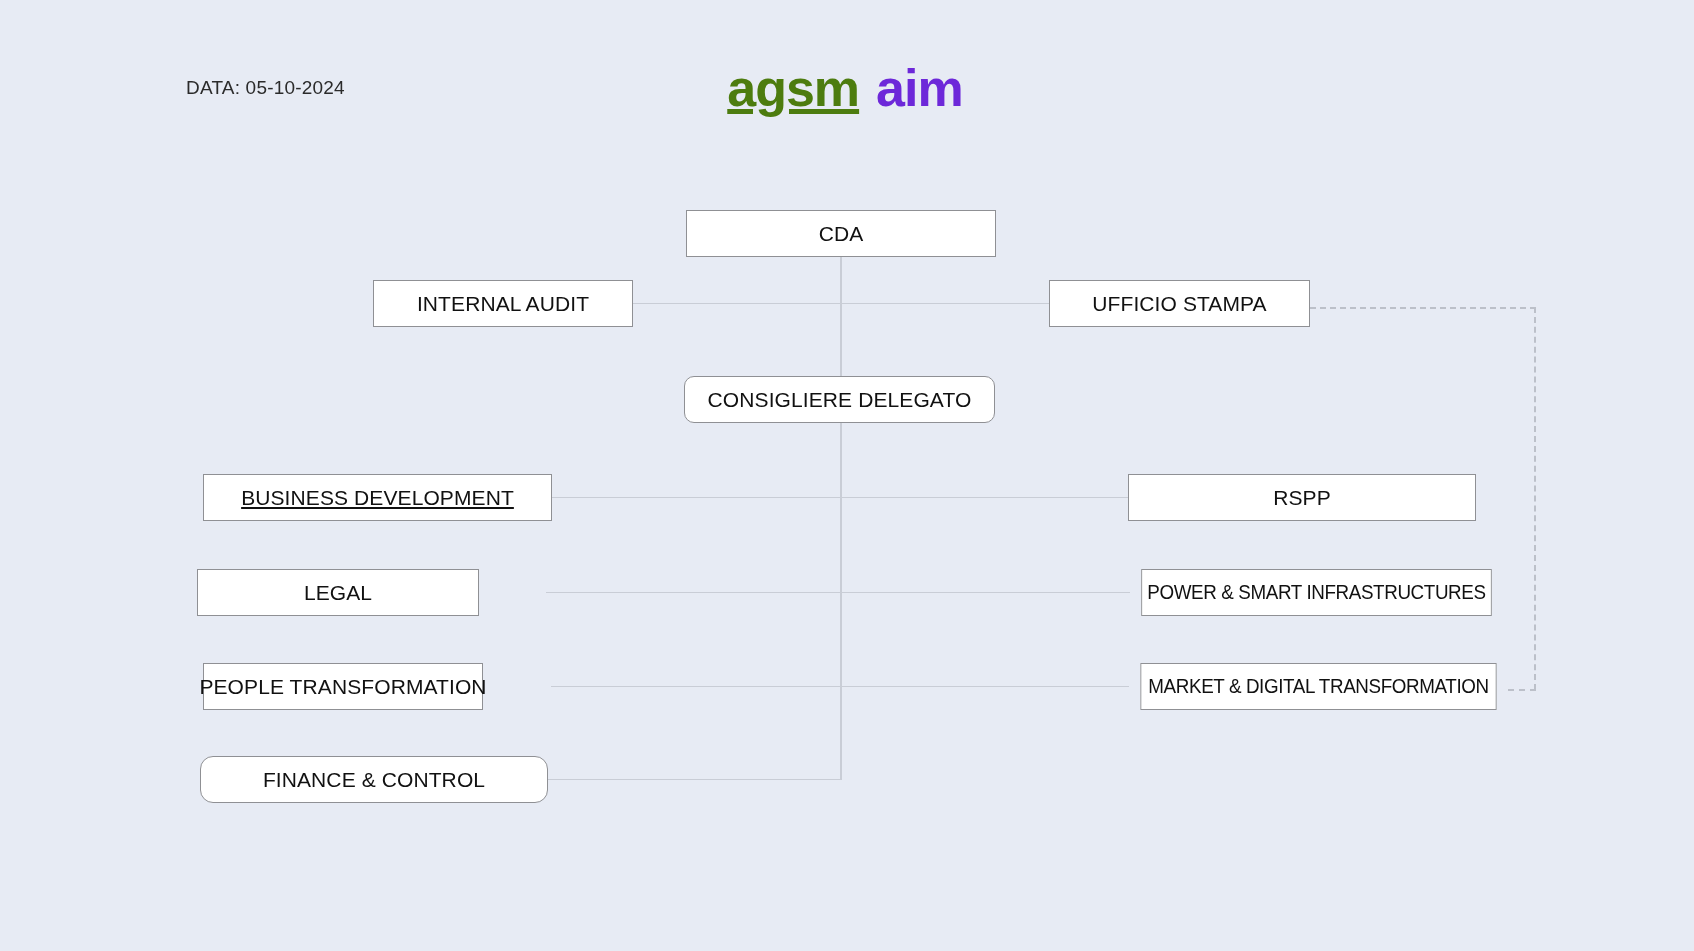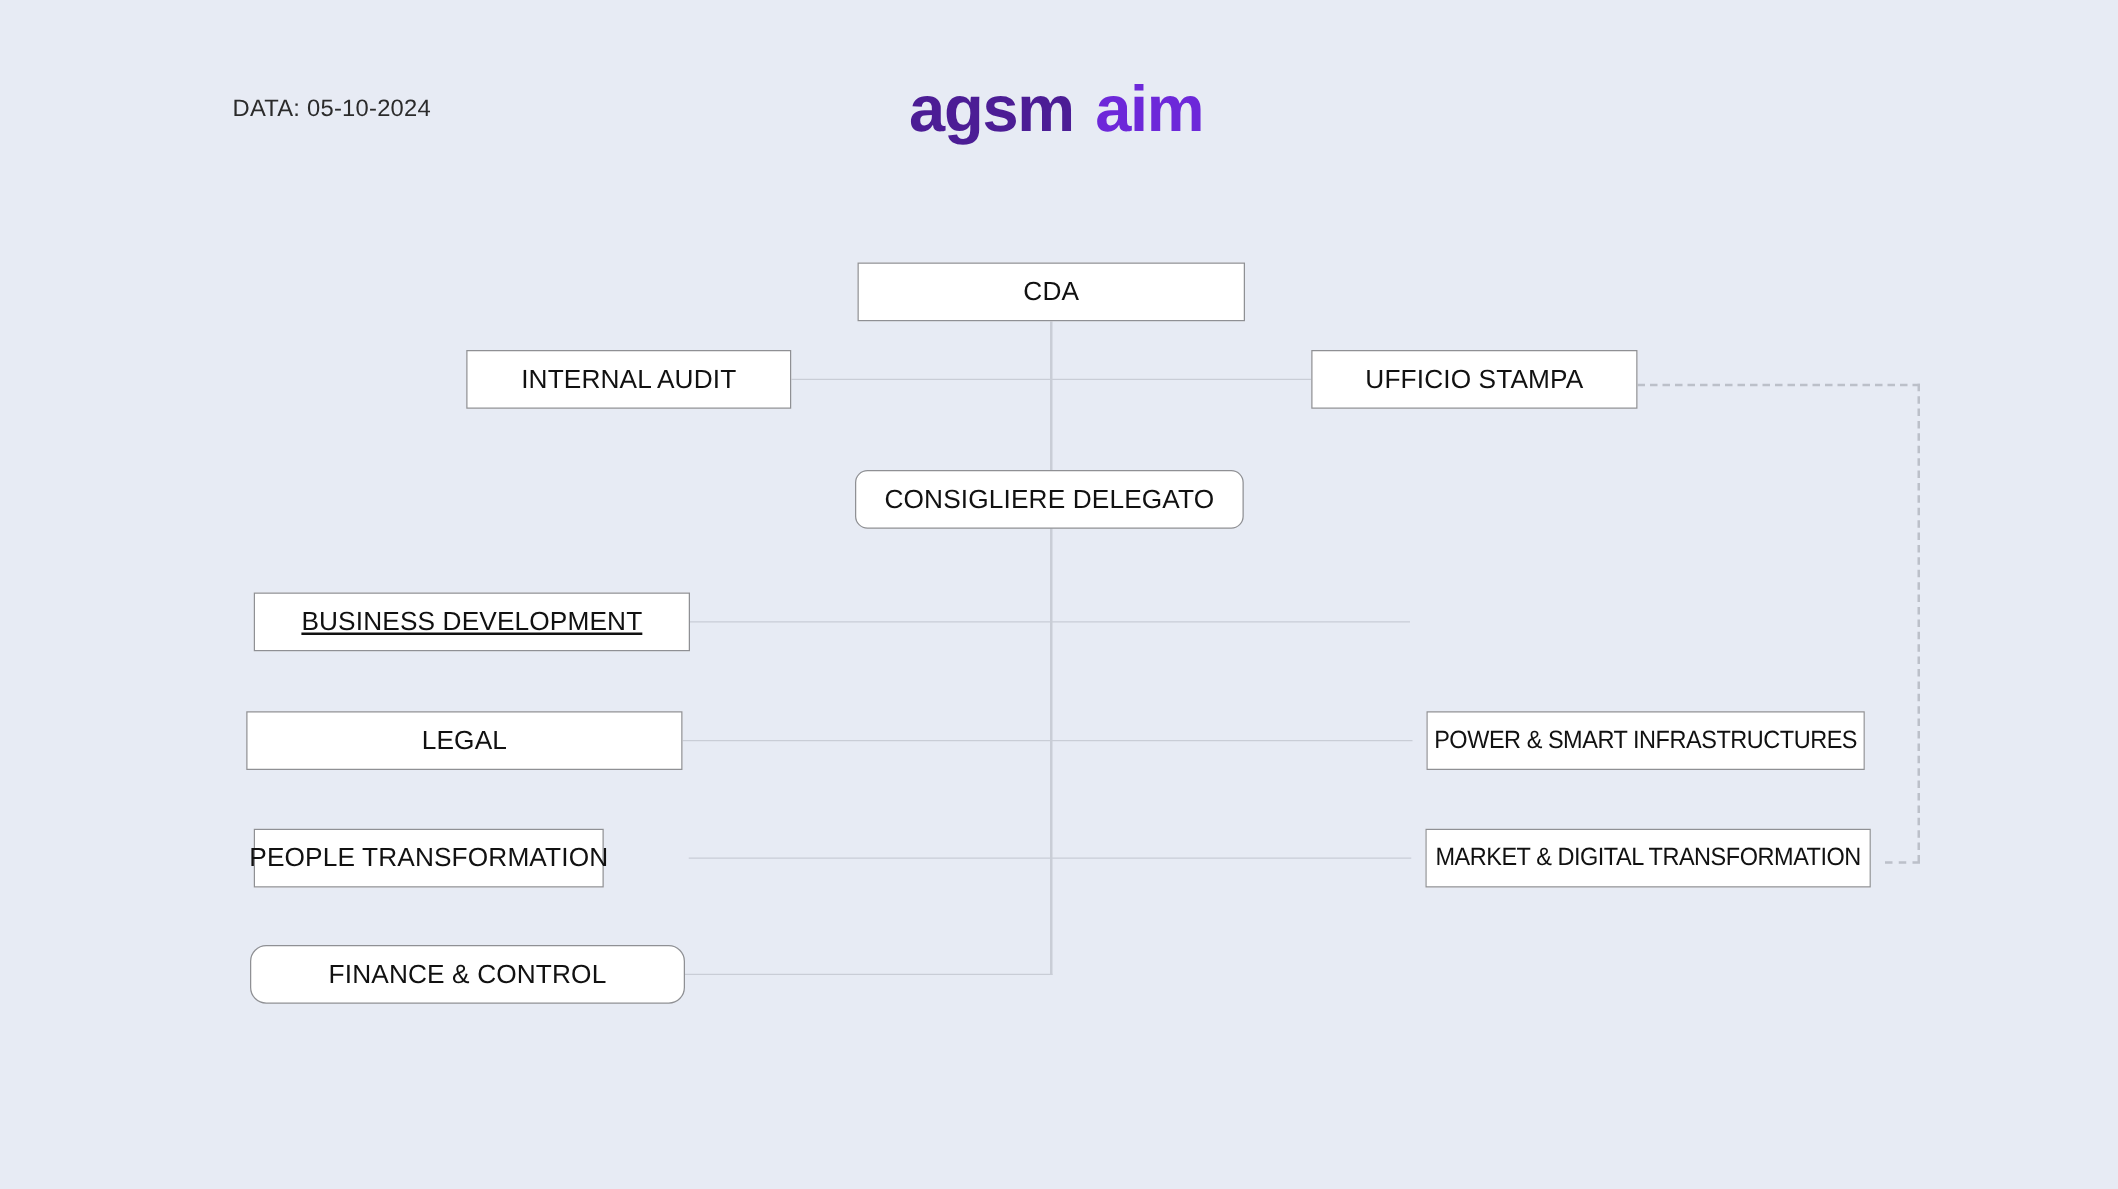--- a/index.html
+++ b/index.html
@@ -38,21 +38,21 @@
     height: 60px;
     display: flex;
     align-items: center;
     justify-content: center;
     gap: 17px;
     font-size: 52px;
     font-weight: bold;
     letter-spacing: -1px;
     line-height: 1;
   }
-  #logo .mark-blue { color: #4c1d95; }
+  #logo .mark-blue { color: #4d7c0f; text-decoration: underline; }
   #logo .mark-red  { color: #6d28d9; }
 
   
   .line {
     position: absolute;
     background: #c9cdd6;
   }
   .line.h { height: 1px; }
 
   .spine {
@@ -129,22 +129,23 @@
   <div class="node" style="left:686px; top:210px; width:310px; height:47px;">CDA</div>
 
   <div class="node" style="left:373px; top:280px; width:260px; height:47px;">INTERNAL AUDIT</div>
 
   <div class="node" style="left:1049px; top:280px; width:261px; height:47px;">UFFICIO STAMPA</div>
 
   <div class="node" style="left:684px; top:376px; width:311px; height:47px;border-radius:10px;">CONSIGLIERE DELEGATO</div>
 
   <div class="node" style="left:203px; top:474px; width:349px; height:47px;text-decoration:underline;">BUSINESS DEVELOPMENT</div>
 
+  <div class="node" style="left:1128px; top:474px; width:348px; height:47px;">RSPP</div>
 
-  <div class="node" style="left:197px; top:569px; width:349px; height:47px;text-align:center;">LEGAL</div>
+  <div class="node" style="left:197px; top:569px; width:282px; height:47px;text-align:center;">LEGAL</div>
 
   <div class="node condensed" style="left:1130px; top:569px; width:373px; height:47px;">POWER &amp; SMART INFRASTRUCTURES</div>
 
   <div class="node" style="left:203px; top:663px; width:280px; height:47px;">PEOPLE TRANSFORMATION</div>
 
   <div class="node condensed" style="left:1129px; top:663px; width:379px; height:47px;">MARKET &amp; DIGITAL TRANSFORMATION</div>
 
   <div class="node" style="left:200px; top:756px; width:348px; height:47px;border-radius:13px;">FINANCE &amp; CONTROL</div>
 
 </div>

